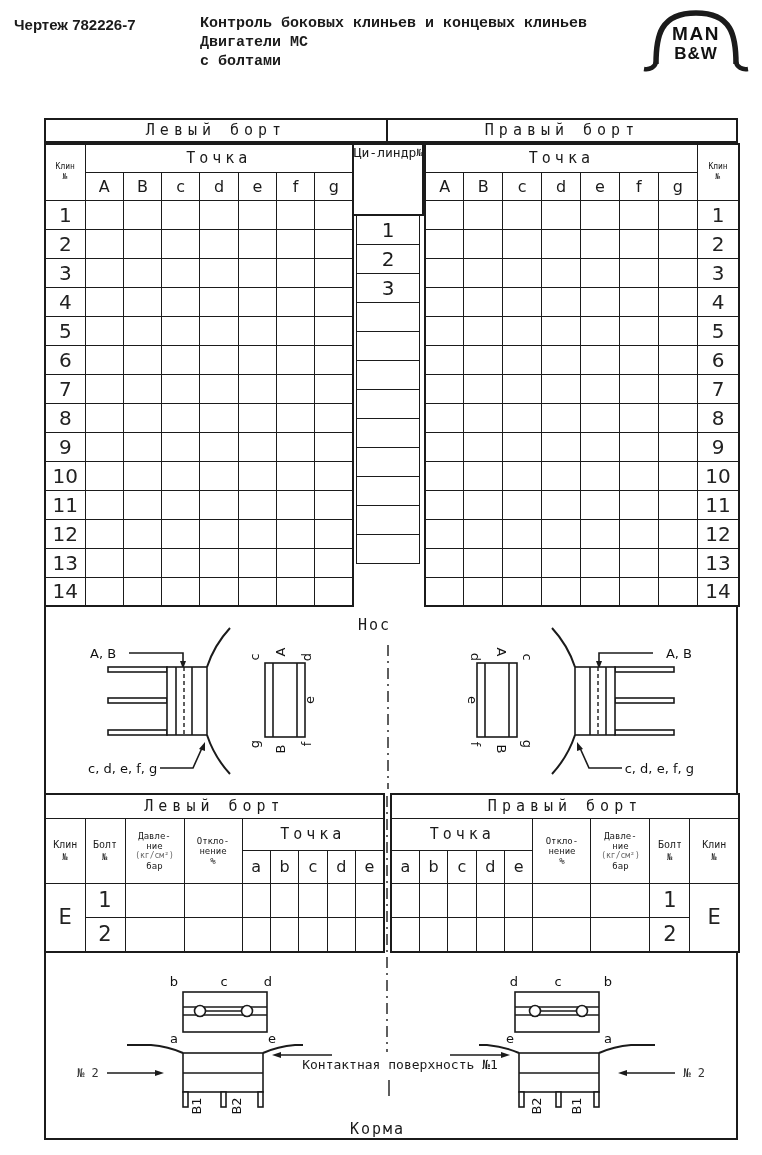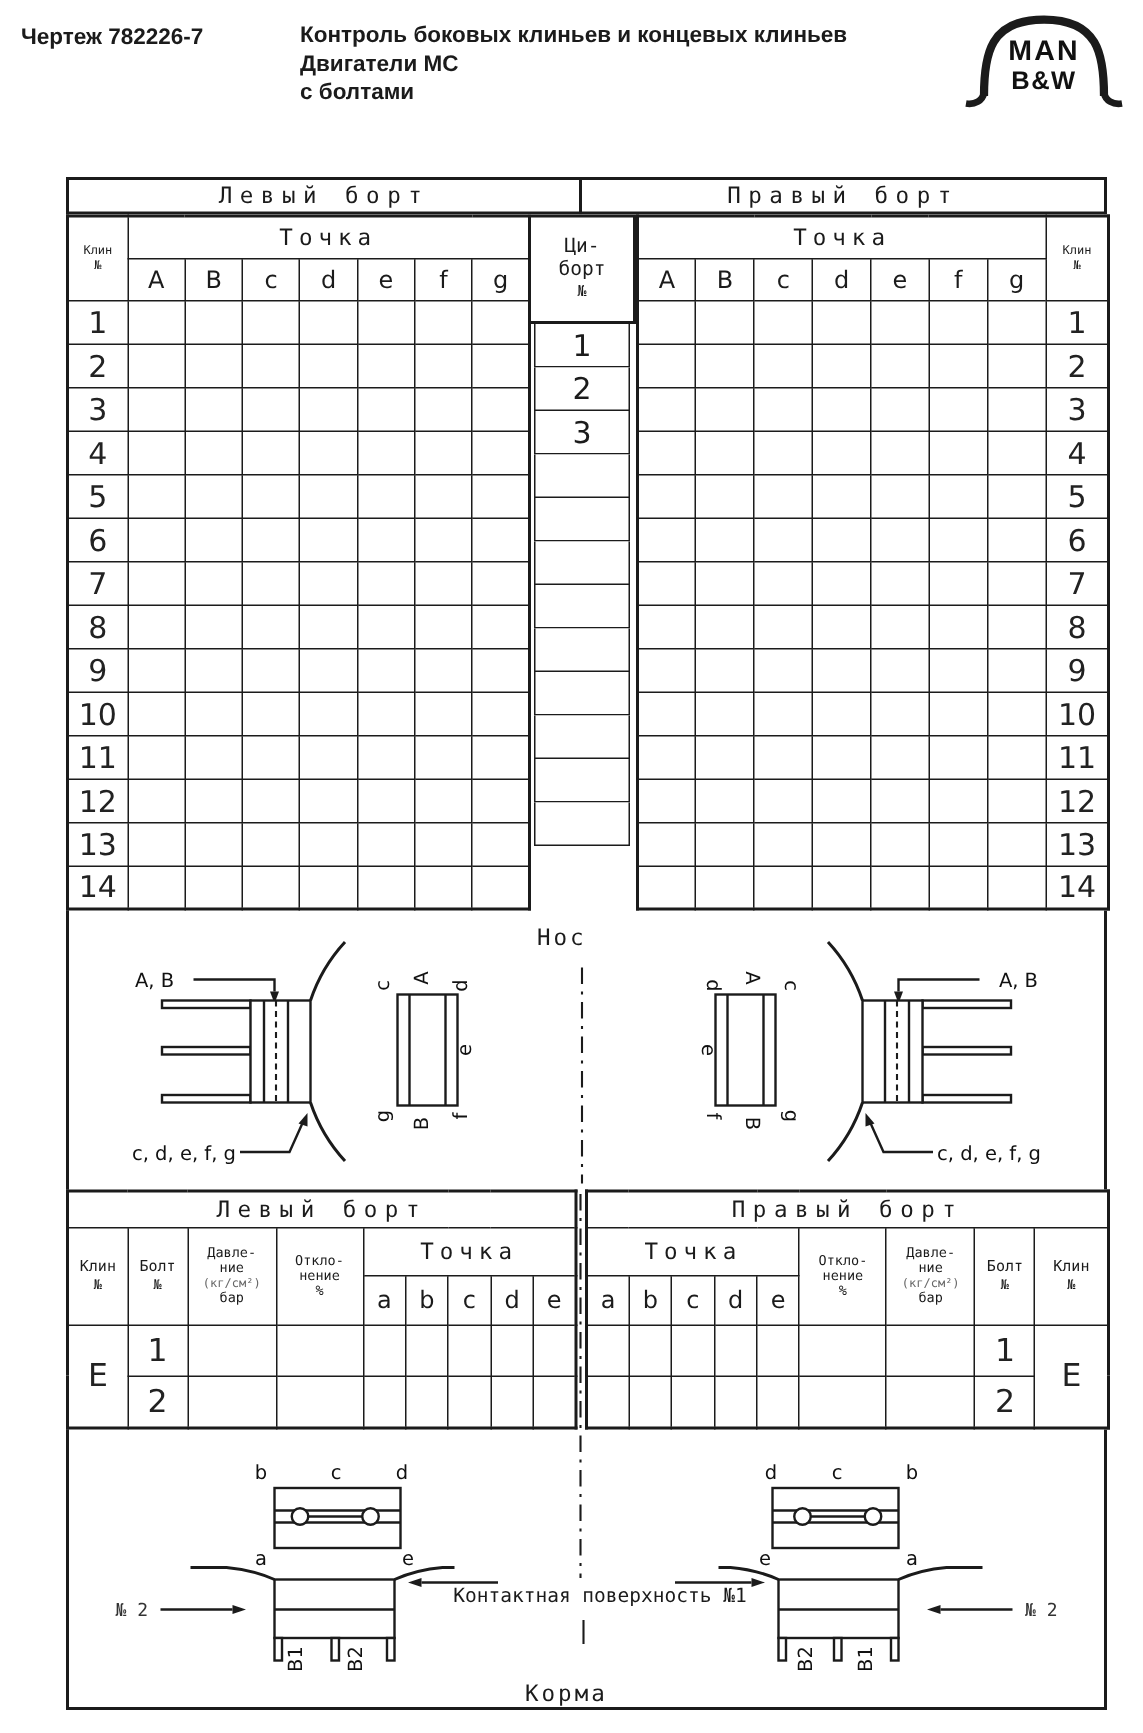--- a/index.html
+++ b/index.html
@@ -1,39 +1,39 @@
 <!DOCTYPE html>
 <html><head>
 <meta charset="utf-8">
 <style>
   *{margin:0;padding:0;box-sizing:border-box}
   html,body{background:#fff}
   body{width:762px;height:1155px;position:relative;font-family:"DejaVu Sans Mono",monospace;color:#1b1b1b;overflow:hidden}
   .abs{position:absolute}
   .doc-num{left:14px;top:16px;font-family:"Liberation Sans",sans-serif;font-weight:bold;font-size:15px}
-  .title{left:200px;top:14px;font-family:Liberation Sans, sans-serif;font-weight:bold;font-size:15px;line-height:19px}
+  .title{left:200px;top:14px;font-family:Liberation Mono, monospace;font-weight:bold;font-size:15px;line-height:19px}
   .logo{left:642px;top:4px}
   .logo text{font-family:"Liberation Sans",sans-serif;font-weight:bold;fill:#111}
   .frame{left:44px;top:118px;width:694px;height:1022px;border:2.5px solid #1b1b1b}
   .bar{top:118px;height:25px;border:2.2px solid #1b1b1b;text-align:center;font-size:15px;letter-spacing:5px;line-height:21px;background:#fff}
   .bar-l{left:44px;width:344px}
   .bar-r{left:386px;width:352px}
   table{border-collapse:collapse;table-layout:fixed;position:absolute;background:#fff}
   td,th{border:1.4px solid #1b1b1b;padding:0;text-align:center;font-weight:normal;overflow:hidden}
   .mt,.bt{border:2.2px solid #1b1b1b}
   .mt{top:143px;height:464px}
   .mt-l{left:44px;width:308px}
   .mt-r{left:424px;width:314px}
   .h-tochka{height:28px;font-size:15px;letter-spacing:4px}
   .h-let{height:28px;font-family:"DejaVu Sans",sans-serif;font-size:16px}
   .h-klin{font-size:8px;line-height:10px}
   .dr{height:29px}
   .num{font-family:"DejaVu Sans",sans-serif;font-size:20px;color:#222}
   .cyl{left:352px;top:143px;width:72px}
-  .cyl-h{height:73px;border:2px solid #1b1b1b;display:flex;flex-direction:column;justify-content:center;text-align:center;font-size:13px;line-height:15px;background:#fff}
+  .cyl-h{height:73px;border:2px solid #1b1b1b;display:flex;flex-direction:row;justify-content:center;text-align:center;font-size:13px;line-height:15px;background:#fff}
   .cyl-h .no{font-size:10px}
   .cyl-c{height:29px;margin:0 4px;border:1.4px solid #1b1b1b;border-top:none;text-align:center;font-family:"DejaVu Sans",sans-serif;font-size:20px;line-height:28px;background:#fff}
   .bt{top:793px;height:160px}
   .bt-l{left:44px;width:339px}
   .bt-r{left:390px;width:348px}
   .bt .board{height:24px;font-size:15px;letter-spacing:5px}
   .bt .tochka{height:32px;font-size:15px;letter-spacing:4px}
   .bt .let{height:33px;font-family:"DejaVu Sans",sans-serif;font-size:16px}
   .sm{font-size:10px;line-height:12px}
   .sm .no{font-size:9px}
@@ -239,21 +239,21 @@
         <td></td>
         <td></td>
         <td></td>
       </tr>
 </tbody>
   </table>
 
 <div class="abs cyl">
   <div class="cyl-h">
     <div>Ци-</div>
-    <div>борт</div>
+    <div>линдр</div>
     <div class="no">№</div>
   </div>
   <div class="cyl-c">1</div>
   <div class="cyl-c">2</div>
   <div class="cyl-c">3</div>
   <div class="cyl-c"></div>
   <div class="cyl-c"></div>
   <div class="cyl-c"></div>
   <div class="cyl-c"></div>
   <div class="cyl-c"></div>

